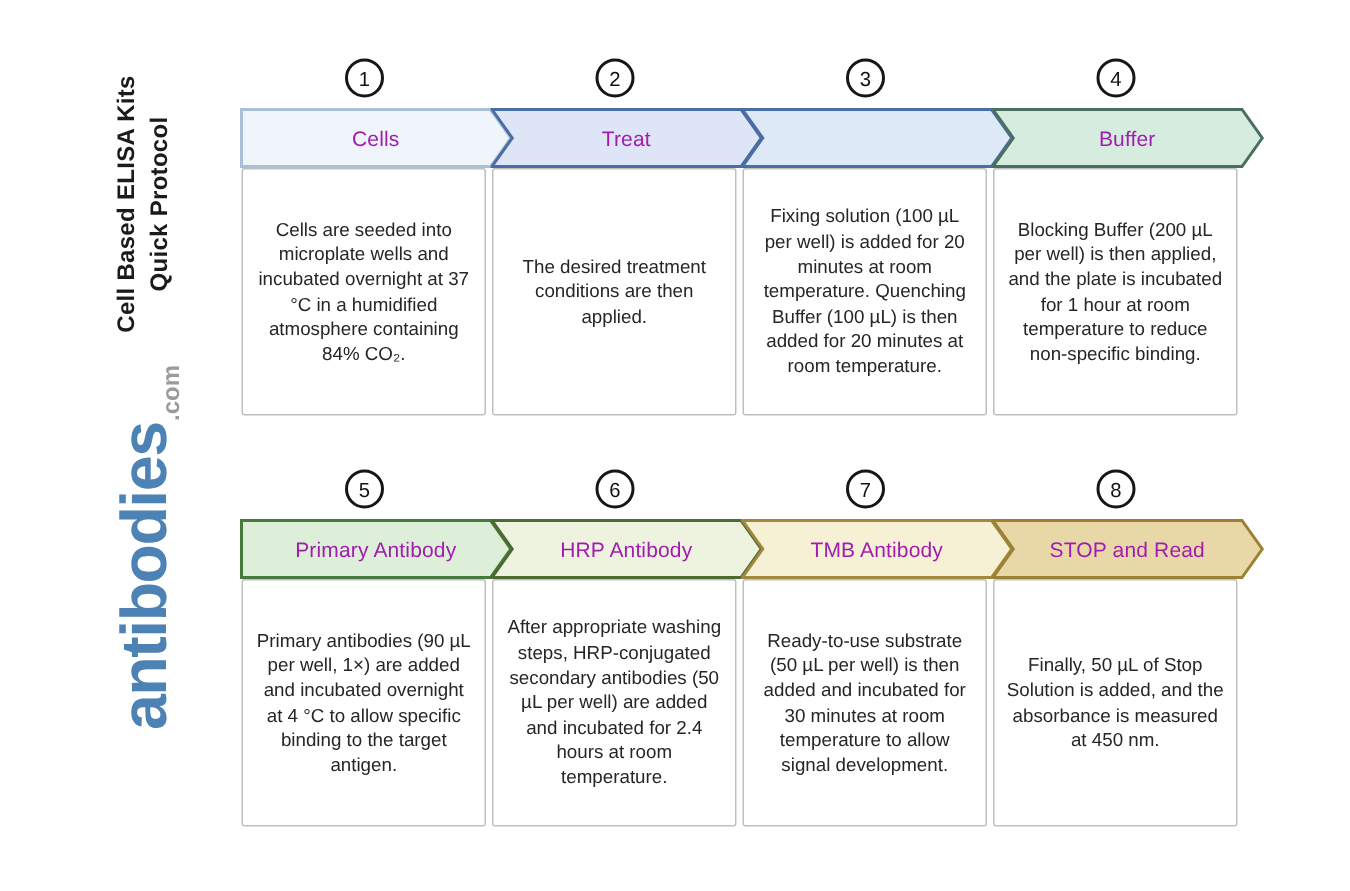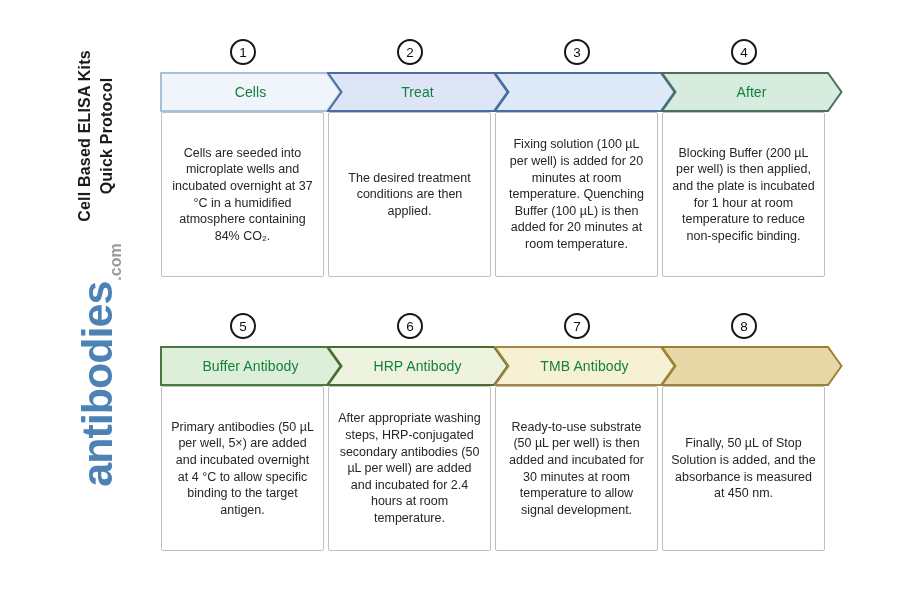--- a/index.html
+++ b/index.html
@@ -32,21 +32,21 @@
   .circle{
     position:absolute;left:70px;top:0;width:26px;height:26px;border-radius:50%;
     background:#fff;border:2px solid #161616;box-sizing:border-box;
     display:flex;align-items:center;justify-content:center;
     font-size:13.5px;color:#111;
   }
   .arrow-svg{position:absolute;left:0;top:33px;width:182px;height:40px;display:block;}
   .arrow-label{
     position:absolute;left:0;top:33px;width:181px;height:40px;
     display:flex;align-items:center;justify-content:center;
-    font-size:14px;color:#15803d;letter-spacing:.1px;
+    font-size:14px;color:#a21caf;letter-spacing:.1px;
   }
   .desc-box{
     position:absolute;left:1px;top:73px;width:163px;height:165px;
     background:#fff;border:1px solid #bfbfbf;border-radius:2px;box-sizing:border-box;
     display:flex;align-items:center;justify-content:center;
     padding:6px 7px;
   }
   .desc-box p{
     margin:0;text-align:center;font-size:12.5px;line-height:1.33;color:#262626;
   }
@@ -106,40 +106,40 @@
         </div>
     </div>
 
     <div class="step" style="--i:3">
       <div class="circle">
           <span>4</span>
         </div>
       <svg class="arrow-svg" viewBox="0 0 182 40">
           <polygon points="1,1 167,1 180.5,20 167,39 1,39 14.5,20" fill="#d5ecdf" stroke="#4a6f60" stroke-width="2" stroke-linejoin="miter"></polygon>
         </svg>
-      <div class="arrow-label">After</div>
+      <div class="arrow-label">Buffer</div>
       <div class="desc-box">
           <p>Blocking Buffer (200 µL per well) is then applied, and the plate is incubated for 1 hour at room temperature to reduce non-specific binding.</p>
         </div>
     </div>
 
   </div>
 
   <div class="row r2">
 
     <div class="step" style="--i:0">
       <div class="circle">
           <span>5</span>
         </div>
       <svg class="arrow-svg" viewBox="0 0 182 40">
           <polygon points="1,1 167,1 180.5,20 167,39 1,39" fill="#ddefd8" stroke="#467a3e" stroke-width="2" stroke-linejoin="miter"></polygon>
         </svg>
-      <div class="arrow-label">Buffer Antibody</div>
+      <div class="arrow-label">Primary Antibody</div>
       <div class="desc-box">
-          <p>Primary antibodies (50 µL per well, 5×) are added and incubated overnight at 4 °C to allow specific binding to the target antigen.</p>
+          <p>Primary antibodies (90 µL per well, 1×) are added and incubated overnight at 4 °C to allow specific binding to the target antigen.</p>
         </div>
     </div>
 
     <div class="step" style="--i:1">
       <div class="circle">
           <span>6</span>
         </div>
       <svg class="arrow-svg" viewBox="0 0 182 40">
           <polygon points="1,1 167,1 180.5,20 167,39 1,39 14.5,20" fill="#edf3de" stroke="#4c6a33" stroke-width="2" stroke-linejoin="miter"></polygon>
         </svg>
@@ -162,19 +162,20 @@
         </div>
     </div>
 
     <div class="step" style="--i:3">
       <div class="circle">
           <span>8</span>
         </div>
       <svg class="arrow-svg" viewBox="0 0 182 40">
           <polygon points="1,1 167,1 180.5,20 167,39 1,39 14.5,20" fill="#e9d8a7" stroke="#9c8135" stroke-width="2" stroke-linejoin="miter"></polygon>
         </svg>
+      <div class="arrow-label">STOP and Read</div>
       <div class="desc-box">
           <p>Finally, 50 µL of Stop Solution is added, and the absorbance is measured at 450 nm.</p>
         </div>
     </div>
 
   </div>
 </div>
 
 </body></html>

